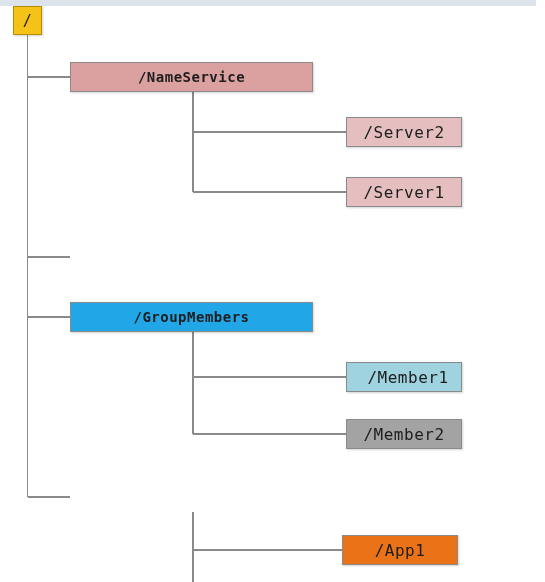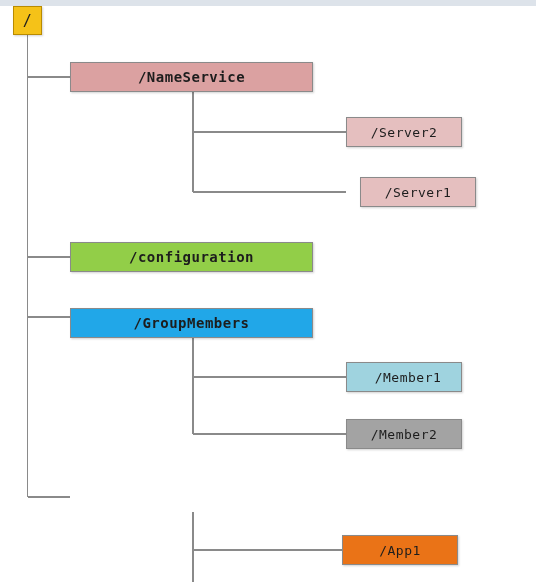--- a/index.html
+++ b/index.html
@@ -53,21 +53,21 @@
   }
   .node-root {
     font-size: 15px;
     border-color: #b98b00;
   }
   .node-l2 {
     font-size: 14px;
     font-weight: bold;
   }
   .node-l3 {
-    font-size: 13px;
+    font-size: 16px;
   }
 </style>
 </head>
 <body>
 
 <div id="canvas" style="background: rgb(255, 255, 255);">
 
   <div id="top-strip" style="background: rgb(221, 227, 234);"></div>
 
   <svg id="edges" viewBox="0 0 545 582" width="545" height="582" xmlns="http://www.w3.org/2000/svg">
@@ -106,29 +106,26 @@
   </div>
 
   <div class="node node-l2" style="left: 70px; top: 62px; width: 243px; height: 30px; background: rgb(219, 161, 161); border-color: rgb(138, 138, 138);">
     <span>/NameService</span>
   </div>
 
   <div class="node node-l3" style="left: 346px; top: 117px; width: 116px; height: 30px; background: rgb(229, 191, 191); border-color: rgb(138, 138, 138);">
     <span>/Server2</span>
   </div>
 
-  <div class="node node-l3" style="left: 346px; top: 177px; width: 116px; height: 30px; background: rgb(229, 191, 191); border-color: rgb(138, 138, 138); margin-left: 14px;">
+  <div class="node node-l3" style="left: 346px; top: 177px; width: 116px; height: 30px; background: rgb(229, 191, 191); border-color: rgb(138, 138, 138);">
     <span>/Server1</span>
   </div>
 
-  <div class="node node-l2" style="left: 70px; top: 242px; width: 243px; height: 30px; background: rgb(146, 206, 72); border-color: rgb(138, 138, 138);">
-    <span>/configuration</span>
-  </div>
 
-  <div class="node node-l2" style="left: 70px; top: 302px; width: 243px; height: 30px; background: rgb(33, 167, 232); border-color: rgb(138, 138, 138); margin-top: 6px;">
+  <div class="node node-l2" style="left: 70px; top: 302px; width: 243px; height: 30px; background: rgb(33, 167, 232); border-color: rgb(138, 138, 138);">
     <span>/GroupMembers</span>
   </div>
 
   <div class="node node-l3" style="left: 346px; top: 362px; width: 116px; height: 30px; background: rgb(159, 211, 223); border-color: rgb(138, 138, 138); padding-left: 8px;">
     <span>/Member1</span>
   </div>
 
   <div class="node node-l3" style="left: 346px; top: 419px; width: 116px; height: 30px; background: #a3a3a3; border-color: rgb(138, 138, 138);">
     <span>/Member2</span>
   </div>

